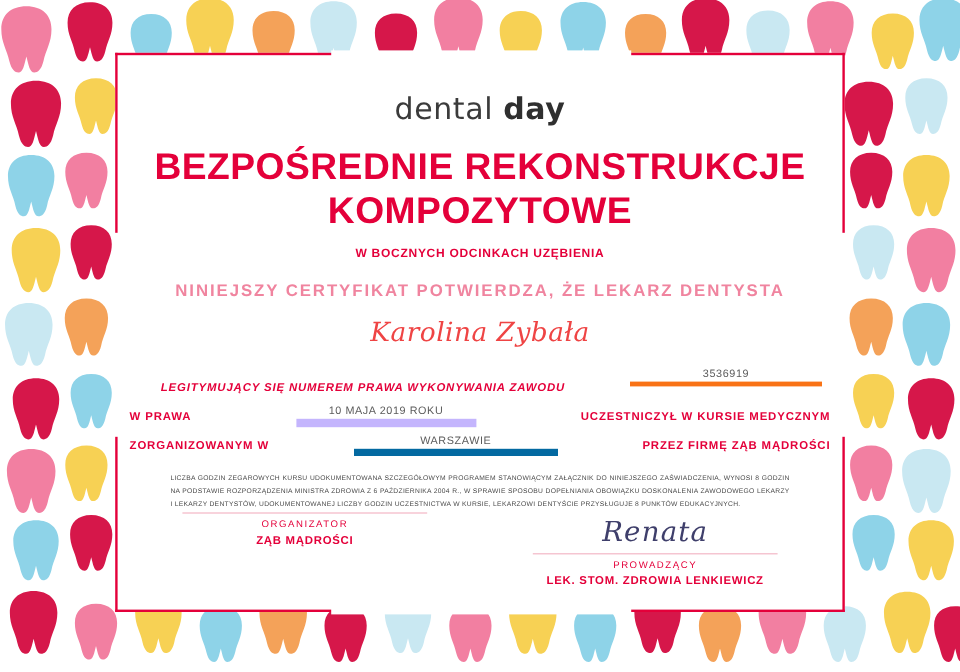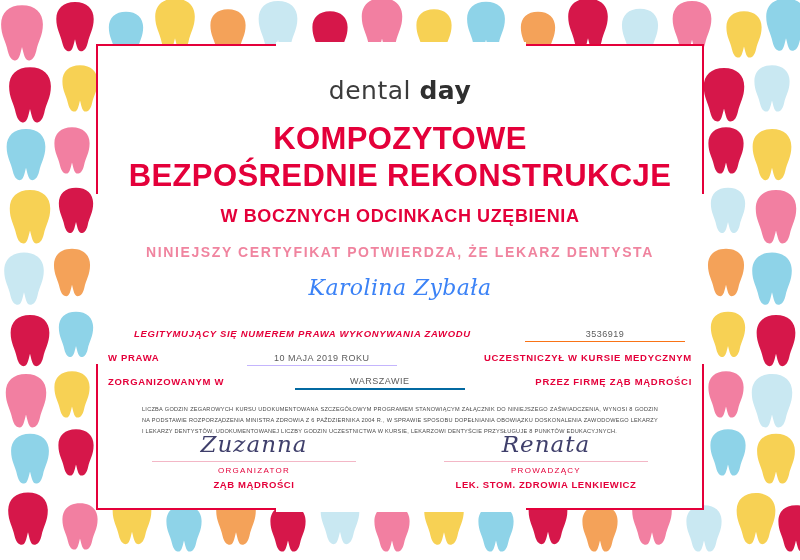--- a/index.html
+++ b/index.html
@@ -80,38 +80,38 @@
   .title {
     margin-top: 16px;
     font-size: 31px;
     font-weight: 700;
     color: #e4003a;
     letter-spacing: 0.4px;
     line-height: 1.18;
   }
   .subtitle {
     margin-top: 12px;
-    font-size: 18px;
+    font-size: 10px;
     font-weight: 700;
     color: #e4003a;
     letter-spacing: 0.6px;
   }
   .lead {
     margin-top: 17px;
     font-size: 14px;
     color: #f0849f;
     letter-spacing: 1.6px;
     font-weight: 700;
   }
   .recipient {
     margin-top: 15px;
     font-family: "DejaVu Serif", serif;
     font-style: italic;
     font-size: 22px;
-    color: #3b82f6;
+    color: #ef4444;
     letter-spacing: 0.4px;
   }
 
   
   .rows {
     margin-top: 18px;
     width: 100%;
     position: relative;
     font-size: 9.5px;
     color: #e4003a;
@@ -125,41 +125,41 @@
     align-items: flex-end;
     justify-content: space-between;
   }
   .lbl {
     white-space: nowrap;
     padding-bottom: 3px;
   }
   .fill {
     flex: 1;
     position: relative;
-    margin: 0 7px;
-    border-bottom: 1px solid #f97316;
+    margin: 10px 7px;
+    border-bottom: 4px solid #f97316;
     height: 17px;
   }
   .fill span {
     position: absolute;
     left: 0; right: 0;
     bottom: 2px;
     text-align: center;
     font-size: 9px;
     font-weight: 400;
     letter-spacing: 0.5px;
     color: #5c5c5c;
   }
   .row-1 .lbl { padding-left: 26px; font-style: italic; }
   .row-1 .fill { max-width: 160px; }
 
-  .row-2 .mid { flex: 0 0 150px; margin: 0 8px; position: relative; border-bottom: 1px solid #c4b5fd; height: 17px; }
+  .row-2 .mid { flex: 0 0 150px; margin: 0 8px; position: relative; border-bottom: 7px solid #c4b5fd; height: 17px; }
   .row-2 .mid span { position: absolute; left:0; right:0; bottom:2px; text-align:center; font-size:9px; font-weight:400; color:#5c5c5c; letter-spacing:0.5px;}
 
-  .row-3 .mid { flex: 0 0 170px; margin: 0 8px; position: relative; border-bottom: 2px solid #0369a1; height: 17px; }
+  .row-3 .mid { flex: 0 0 170px; margin: 0 8px; position: relative; border-bottom: 6px solid #0369a1; height: 17px; }
   .row-3 .mid span { position: absolute; left:0; right:0; bottom:2px; text-align:center; font-size:9px; font-weight:400; color:#5c5c5c; letter-spacing:0.5px;}
 
   
   .legal {
     margin: 14px auto 0;
     width: 516px;
     font-size: 5.6px;
     line-height: 1.95;
     color: #4a4a4a;
     text-align: justify;
@@ -296,22 +296,22 @@
   </div>
 
   <div class="content">
 
     <div class="brand">
       <span>dental</span>
       <span class="bold">day</span>
     </div>
 
     <div class="title">
+      <div>BEZPOŚREDNIE REKONSTRUKCJE</div>
       <div>KOMPOZYTOWE</div>
-      <div>BEZPOŚREDNIE REKONSTRUKCJE</div>
     </div>
 
     <div class="subtitle">W BOCZNYCH ODCINKACH UZĘBIENIA</div>
 
     <div class="lead">NINIEJSZY CERTYFIKAT POTWIERDZA, ŻE LEKARZ DENTYSTA</div>
 
     <div class="recipient">Karolina Zybała</div>
 
     <div class="rows">
 
@@ -338,21 +338,20 @@
         <span class="lbl">PRZEZ FIRMĘ ZĄB MĄDROŚCI</span>
       </div>
 
     </div>
 
     <div class="legal">LICZBA GODZIN ZEGAROWYCH KURSU UDOKUMENTOWANA SZCZEGÓŁOWYM PROGRAMEM STANOWIĄCYM ZAŁĄCZNIK DO NINIEJSZEGO ZAŚWIADCZENIA, WYNOSI 8 GODZIN NA PODSTAWIE ROZPORZĄDZENIA MINISTRA ZDROWIA Z 6 PAŹDZIERNIKA 2004 R., W SPRAWIE SPOSOBU DOPEŁNIANIA OBOWIĄZKU DOSKONALENIA ZAWODOWEGO LEKARZY I LEKARZY DENTYSTÓW, UDOKUMENTOWANEJ LICZBY GODZIN UCZESTNICTWA W KURSIE, LEKARZOWI DENTYŚCIE PRZYSŁUGUJE 8 PUNKTÓW EDUKACYJNYCH.</div>
 
     <div class="signatures">
 
       <div class="sig-block">
-        <div class="sig-mark">Zuzanna</div>
         <div class="sig-line"></div>
         <div class="sig-role">ORGANIZATOR</div>
         <div class="sig-name">ZĄB MĄDROŚCI</div>
       </div>
 
       <div class="sig-block">
         <div class="sig-mark">Renata</div>
         <div class="sig-line"></div>
         <div class="sig-role">PROWADZĄCY</div>
         <div class="sig-name">LEK. STOM. ZDROWIA LENKIEWICZ</div>

